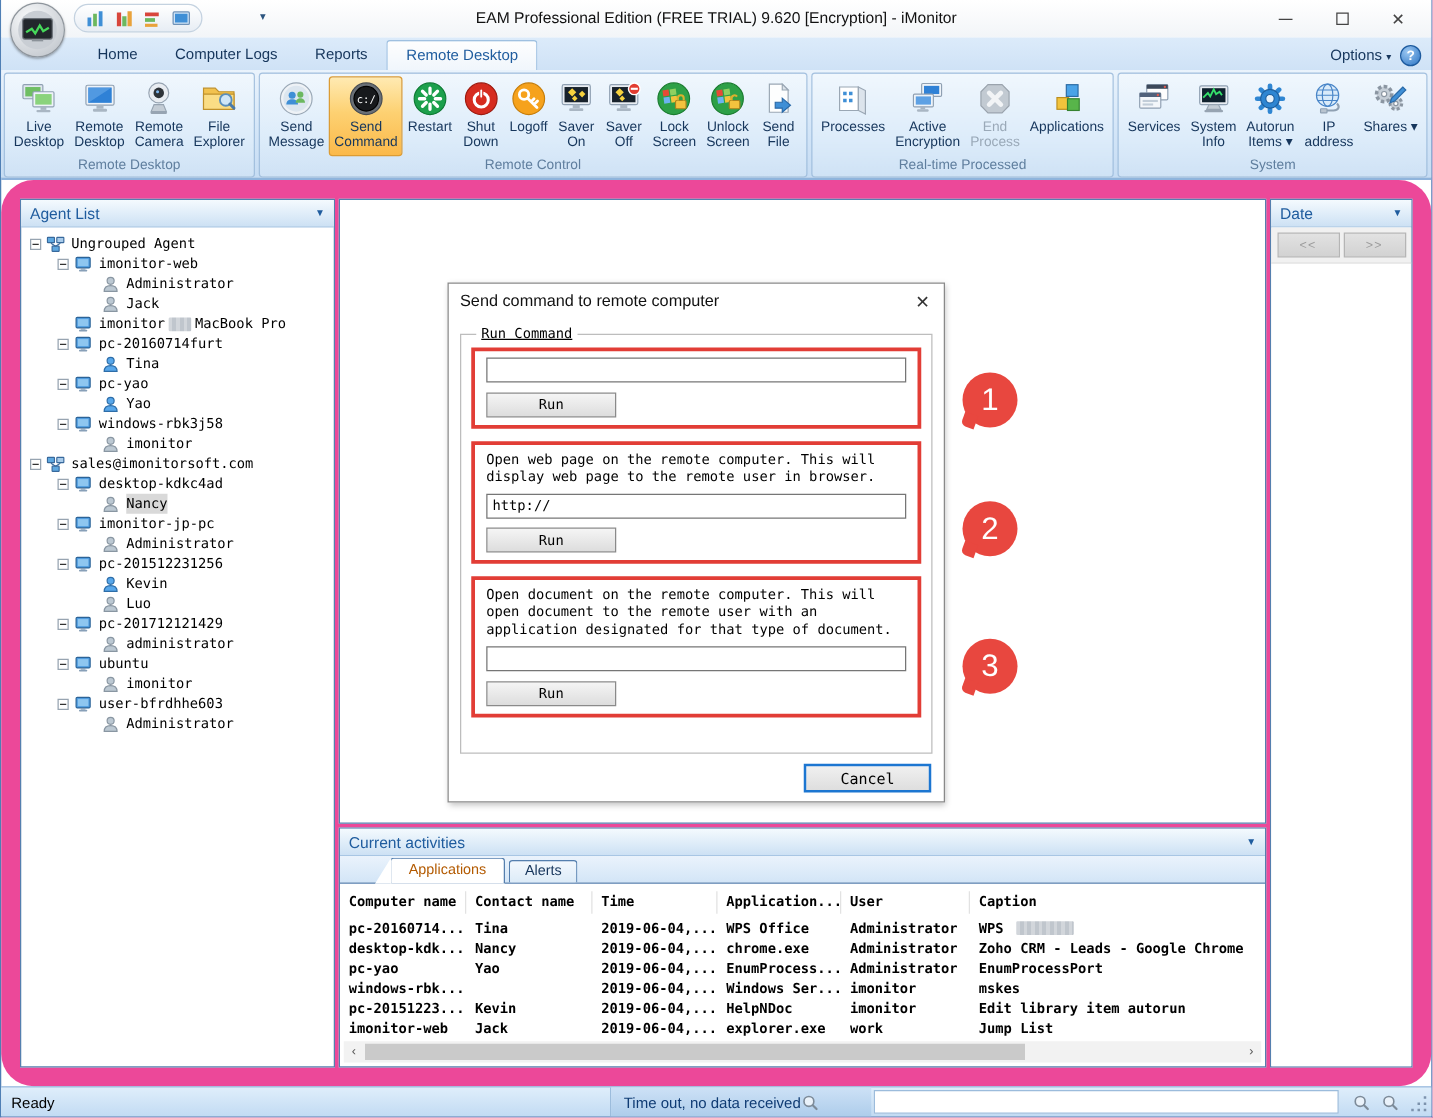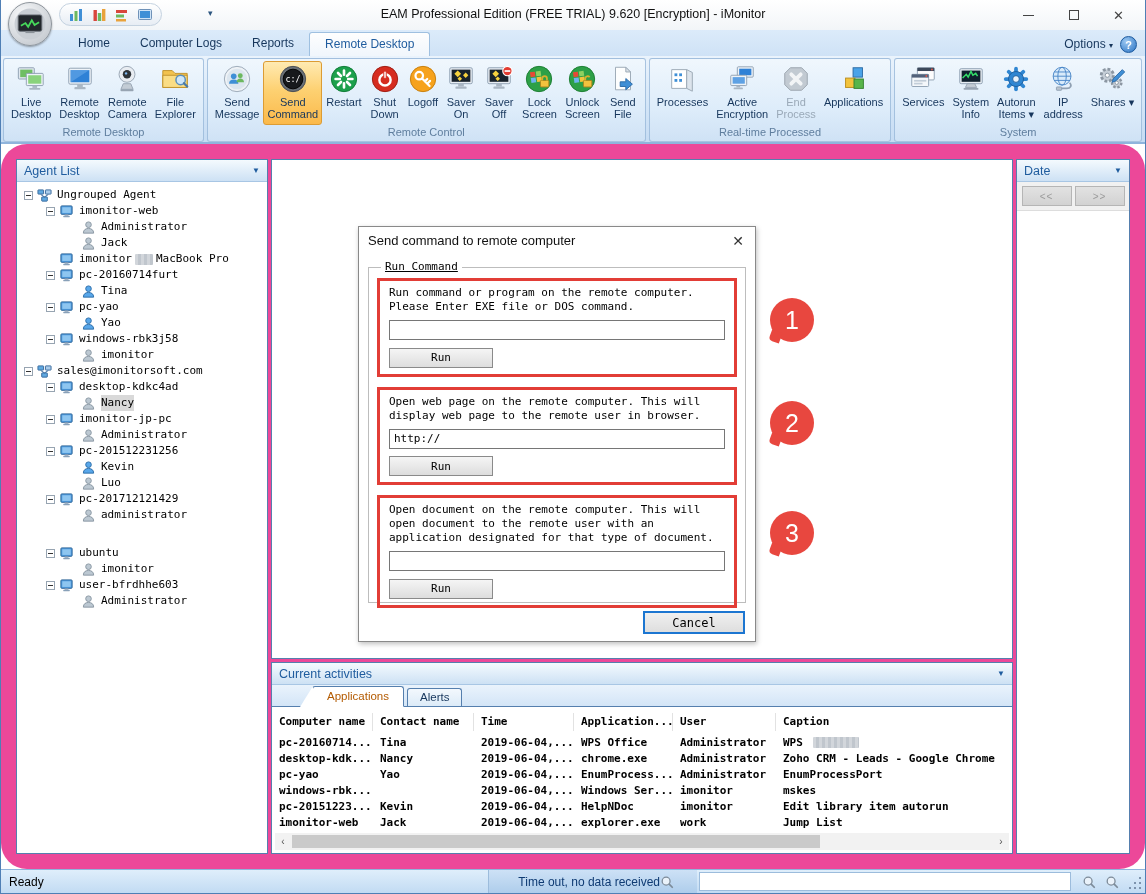--- a/index.html
+++ b/index.html
@@ -148,22 +148,22 @@
               border:1px solid #b5b5b5; color:#9b9b9b; font-size:10px; letter-spacing:1px;
               display:flex; align-items:center; justify-content:center; }
   .date-body { flex:1; background:#fff; }
 
   
   .statusbar { height:24px; flex:none; background:linear-gradient(#dfeefb,#c2dbf3);
                border-top:1px solid #8fb4dc; display:flex; align-items:stretch; font-size:12px; }
   .sb-left { width:488px; flex:none; display:flex; align-items:center; padding-left:8px;
              color:#000; border-right:1px solid #9cbcdc; }
   .sb-msg { width:208px; flex:none; background:linear-gradient(#cde1f6,#aecdeb);
-            display:flex; align-items:center; justify-content:flex-end;
-            padding:0 23px; color:#0f3b73; }
+            display:flex; align-items:center; justify-content:flex-start;
+            padding:0 10px; color:#0f3b73; }
   .sb-input { flex:1; background:#fff; border:1px solid #9cbcdc; margin:2px 0 2px 2px; }
   .sb-icons { width:58px; flex:none; display:flex; align-items:center; justify-content:center; gap:9px; }
   .mag { width:14px; height:14px; display:inline-flex; }
   .sb-grip { width:16px; flex:none; position:relative; }
   .sb-grip::after { content:""; position:absolute; right:4px; bottom:4px; width:2px; height:2px;
                     background:#7d93ad;
                     box-shadow:-5px 5px #7d93ad, 0 5px #7d93ad, -10px 10px #7d93ad, -5px 10px #7d93ad, 0 10px #7d93ad; bottom:14px; }
 </style>
 </head>
 <body>
@@ -767,21 +767,21 @@
           <div class="trow" style="padding-left: 48px;">
             <span class="tspacer"></span>
             <span class="ticon">
               <svg viewBox="0 0 16 16">
                 <circle cx="8" cy="5" r="3" fill="#bcc8d2" stroke="#8996a2"></circle>
                 <path d="M2.5 14 c0 -3.5 2.5 -5 5.5 -5 s5.5 1.5 5.5 5 z" fill="#bcc8d2" stroke="#8996a2"></path>
               </svg>
             </span>
             <span class="tlabel">administrator</span>
           </div>
-          <div class="trow" style="padding-left: 26px; margin-top: 22px;">
+          <div class="trow" style="padding-left: 26px;">
             <span class="tbox">
               <i></i>
             </span>
             <span class="ticon">
               <svg viewBox="0 0 16 16">
                 <rect x="2" y="2" width="12" height="9" rx="1" fill="#4f9ce0" stroke="#2c6396"></rect>
                 <rect x="3.5" y="3.5" width="9" height="6" fill="#8ec6f0"></rect>
                 <rect x="6" y="11" width="4" height="1.5" fill="#88a0b8"></rect>
                 <rect x="4.5" y="12.5" width="7" height="1.5" rx="0.5" fill="#88a0b8"></rect>
               </svg>
@@ -829,21 +829,21 @@
       <div class="canvas">
 
         <div class="dialog">
           <div class="dlg-title">
             <span>Send command to remote computer</span>
             <span class="dlg-close">✕</span>
           </div>
           <div class="dlg-groupbox">
             <span class="dlg-grouplabel">Run Command</span>
             <div id="dlg-sections">
-                <div class="dsec"><div class="dtext">Run command or program on the remote computer. Please Enter EXE file or DOS command.</div><input class="dinput" type="text" style=""><button class="drun">Run</button></div>
+                <div class="dsec"><input class="dinput" type="text" style=""><button class="drun">Run</button></div>
                 <div class="dsec"><div class="dtext">Open web page on the remote computer. This will display web page to the remote user in browser.</div><input class="dinput" type="text" value="http://" style=""><button class="drun">Run</button></div>
                 <div class="dsec"><div class="dtext">Open document on the remote computer. This will open document to the remote user with an application designated for that type of document.</div><input class="dinput" type="text" style=""><button class="drun">Run</button></div>
               </div>
           </div>
           <button class="dlg-cancel">Cancel</button>
         </div>
 
         <div class="marker m1">1</div>
         <div class="marker m2">2</div>
         <div class="marker m3">3</div>

